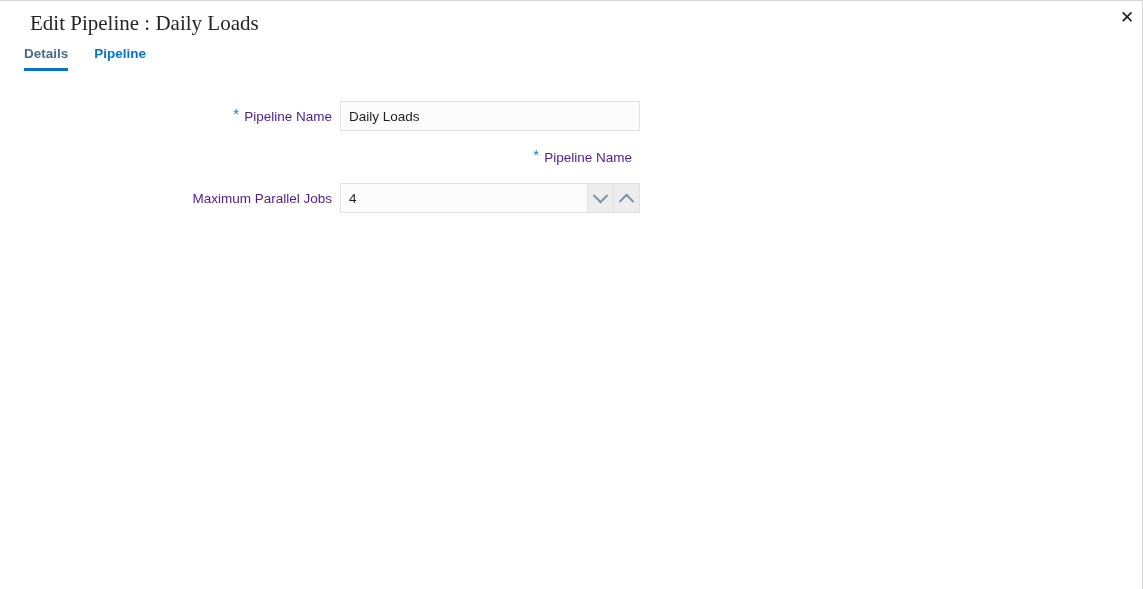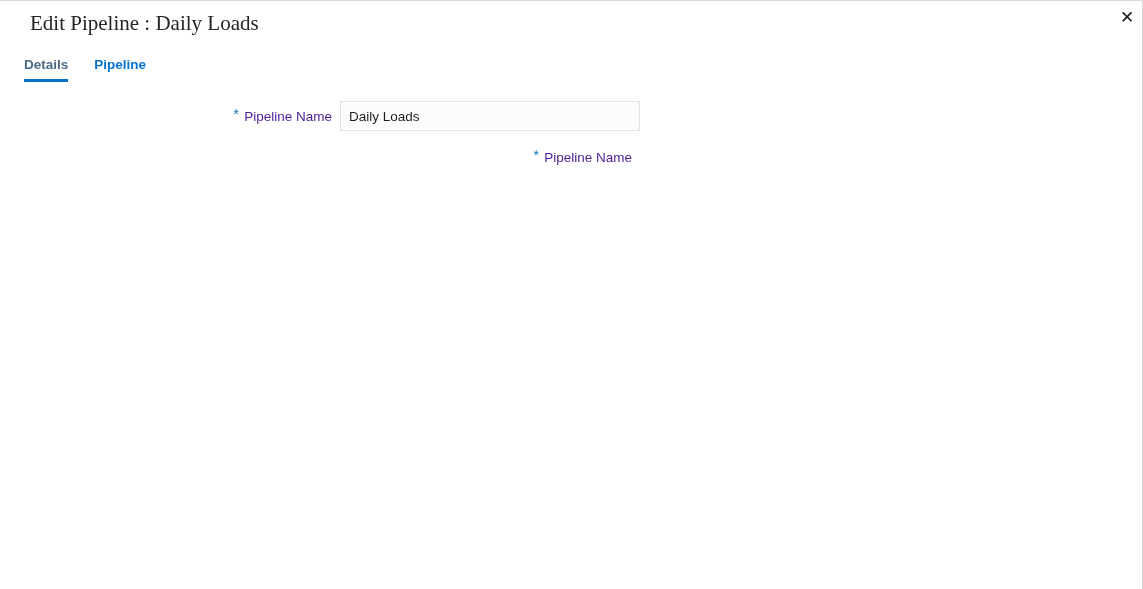--- a/index.html
+++ b/index.html
@@ -56,21 +56,20 @@
     white-space: nowrap;
   }
 
   
   .tabbar {
     position: absolute;
     left: 24px;
     top: 45px;
     display: flex;
     align-items: flex-end;
-    margin-top: 11px;
   }
   .tab {
     position: relative;
     font-size: 13.5px;
     font-weight: bold;
     padding: 0 0 10px 0;
     margin-right: 26px;
     cursor: pointer;
     white-space: nowrap;
     color: #0572ce;
@@ -228,17 +227,33 @@
       </div>
     </div>
 
     <div class="form-row">
       <div class="lbl-wrap">
         <span class="req-star">*</span>
         <span class="f-label">Pipeline Name</span>
       </div>
     </div>
 
+    <div class="form-row">
+      <div class="lbl-wrap">
+        <span class="f-label">Maximum Parallel Jobs</span>
+      </div>
+      <div class="ctl">
+        <input class="txt" type="text" value="4" style="">
+        <div class="spin-col">
+          <div class="spin-btn">
+            <span class="chev down"></span>
+          </div>
+          <div class="spin-btn">
+            <span class="chev up"></span>
+          </div>
+        </div>
+      </div>
+    </div>
 
   </div>
 
 
 </div>
 
 </body></html>

